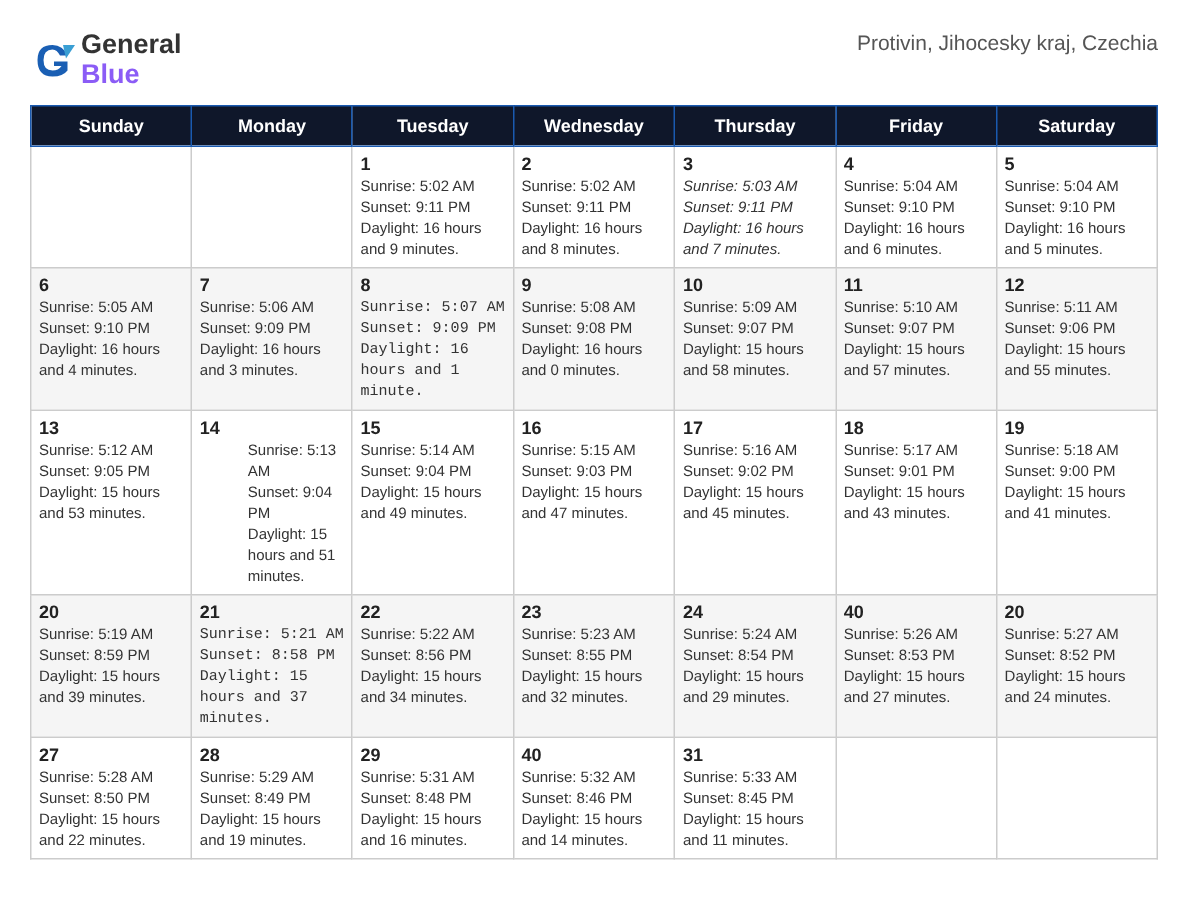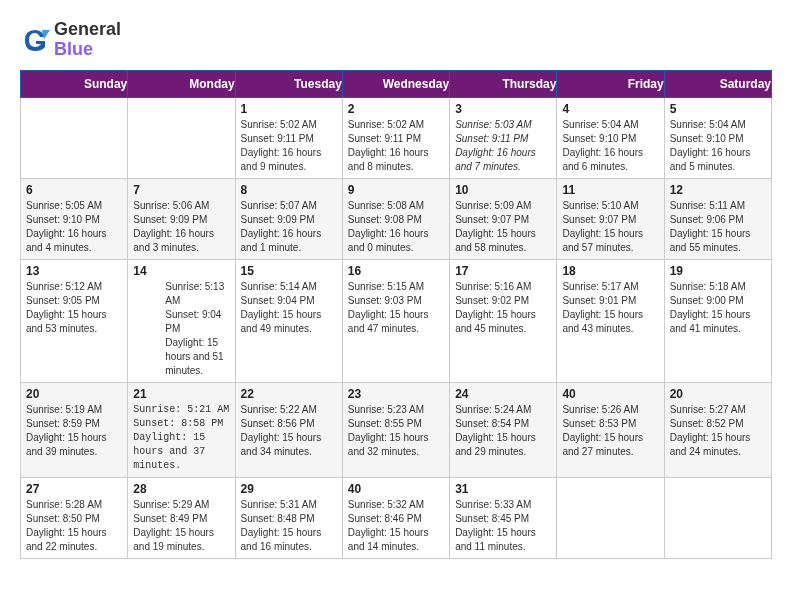--- a/index.html
+++ b/index.html
@@ -51,24 +51,24 @@
     .location-title {
       font-size: 14px;
       color: #555;
     }
     .calendar {
       width: 100%;
       border-collapse: collapse;
       font-size: 10.5px;
     }
     .calendar th {
-      background: #701a75;
+      background: #0f172a;
       color: #fff;
-      padding: 6px 0;
-      text-align: right;
+      padding: 6px 20px;
+      text-align: center;
       font-size: 12px;
       font-weight: bold;
       border: 1px solid #1a5ab0;
     }
     .calendar td {
       border: 1px solid #ccc;
       vertical-align: top;
       padding: 4px 5px;
       width: 107px;
       min-height: 80px;
@@ -102,20 +102,21 @@
       <rect x="0" y="0" width="30" height="30" fill="none"></rect>
       <path d="M5 15 Q5 5 15 5 Q22 5 25 12 L20 12 Q18 8 15 8 Q9 8 9 15 Q9 22 15 22 Q19 22 21 19 L16 19 L16 16 L25 16 L25 22 Q22 26 15 26 Q5 26 5 15Z" fill="#1a5fb4"></path>
       <path d="M22 5 L30 5 L24 14 Z" fill="#3a9fd4"></path>
     </svg>
     <div class="logo-text">
       <span class="logo-general">General</span>
       <span class="logo-blue">Blue</span>
     </div>
   </div>
   <div class="title-area">
+    <div class="location-title">Protivin, Jihocesky kraj, Czechia</div>
   </div>
 </div>
 
 <table class="calendar">
   <thead>
     <tr>
     <th>Sunday</th>
         <th>Monday</th>
         <th>Tuesday</th>
         <th>Wednesday</th>
@@ -167,21 +168,21 @@
 Daylight: 16 hours and 4 minutes.</div>
         </td>
         <td>
           <span class="day-number">7</span>
           <div class="day-info" style="white-space: pre-line;">Sunrise: 5:06 AM
 Sunset: 9:09 PM
 Daylight: 16 hours and 3 minutes.</div>
         </td>
         <td>
           <span class="day-number">8</span>
-          <div class="day-info" style="white-space: pre-line;">Sunrise: 5:07 AM
+          <div class="day-info" style="white-space: pre-line; font-family: Liberation Mono, monospace;">Sunrise: 5:07 AM
 Sunset: 9:09 PM
 Daylight: 16 hours and 1 minute.</div>
         </td>
         <td>
           <span class="day-number">9</span>
           <div class="day-info" style="white-space: pre-line;">Sunrise: 5:08 AM
 Sunset: 9:08 PM
 Daylight: 16 hours and 0 minutes.</div>
         </td>
         <td>

